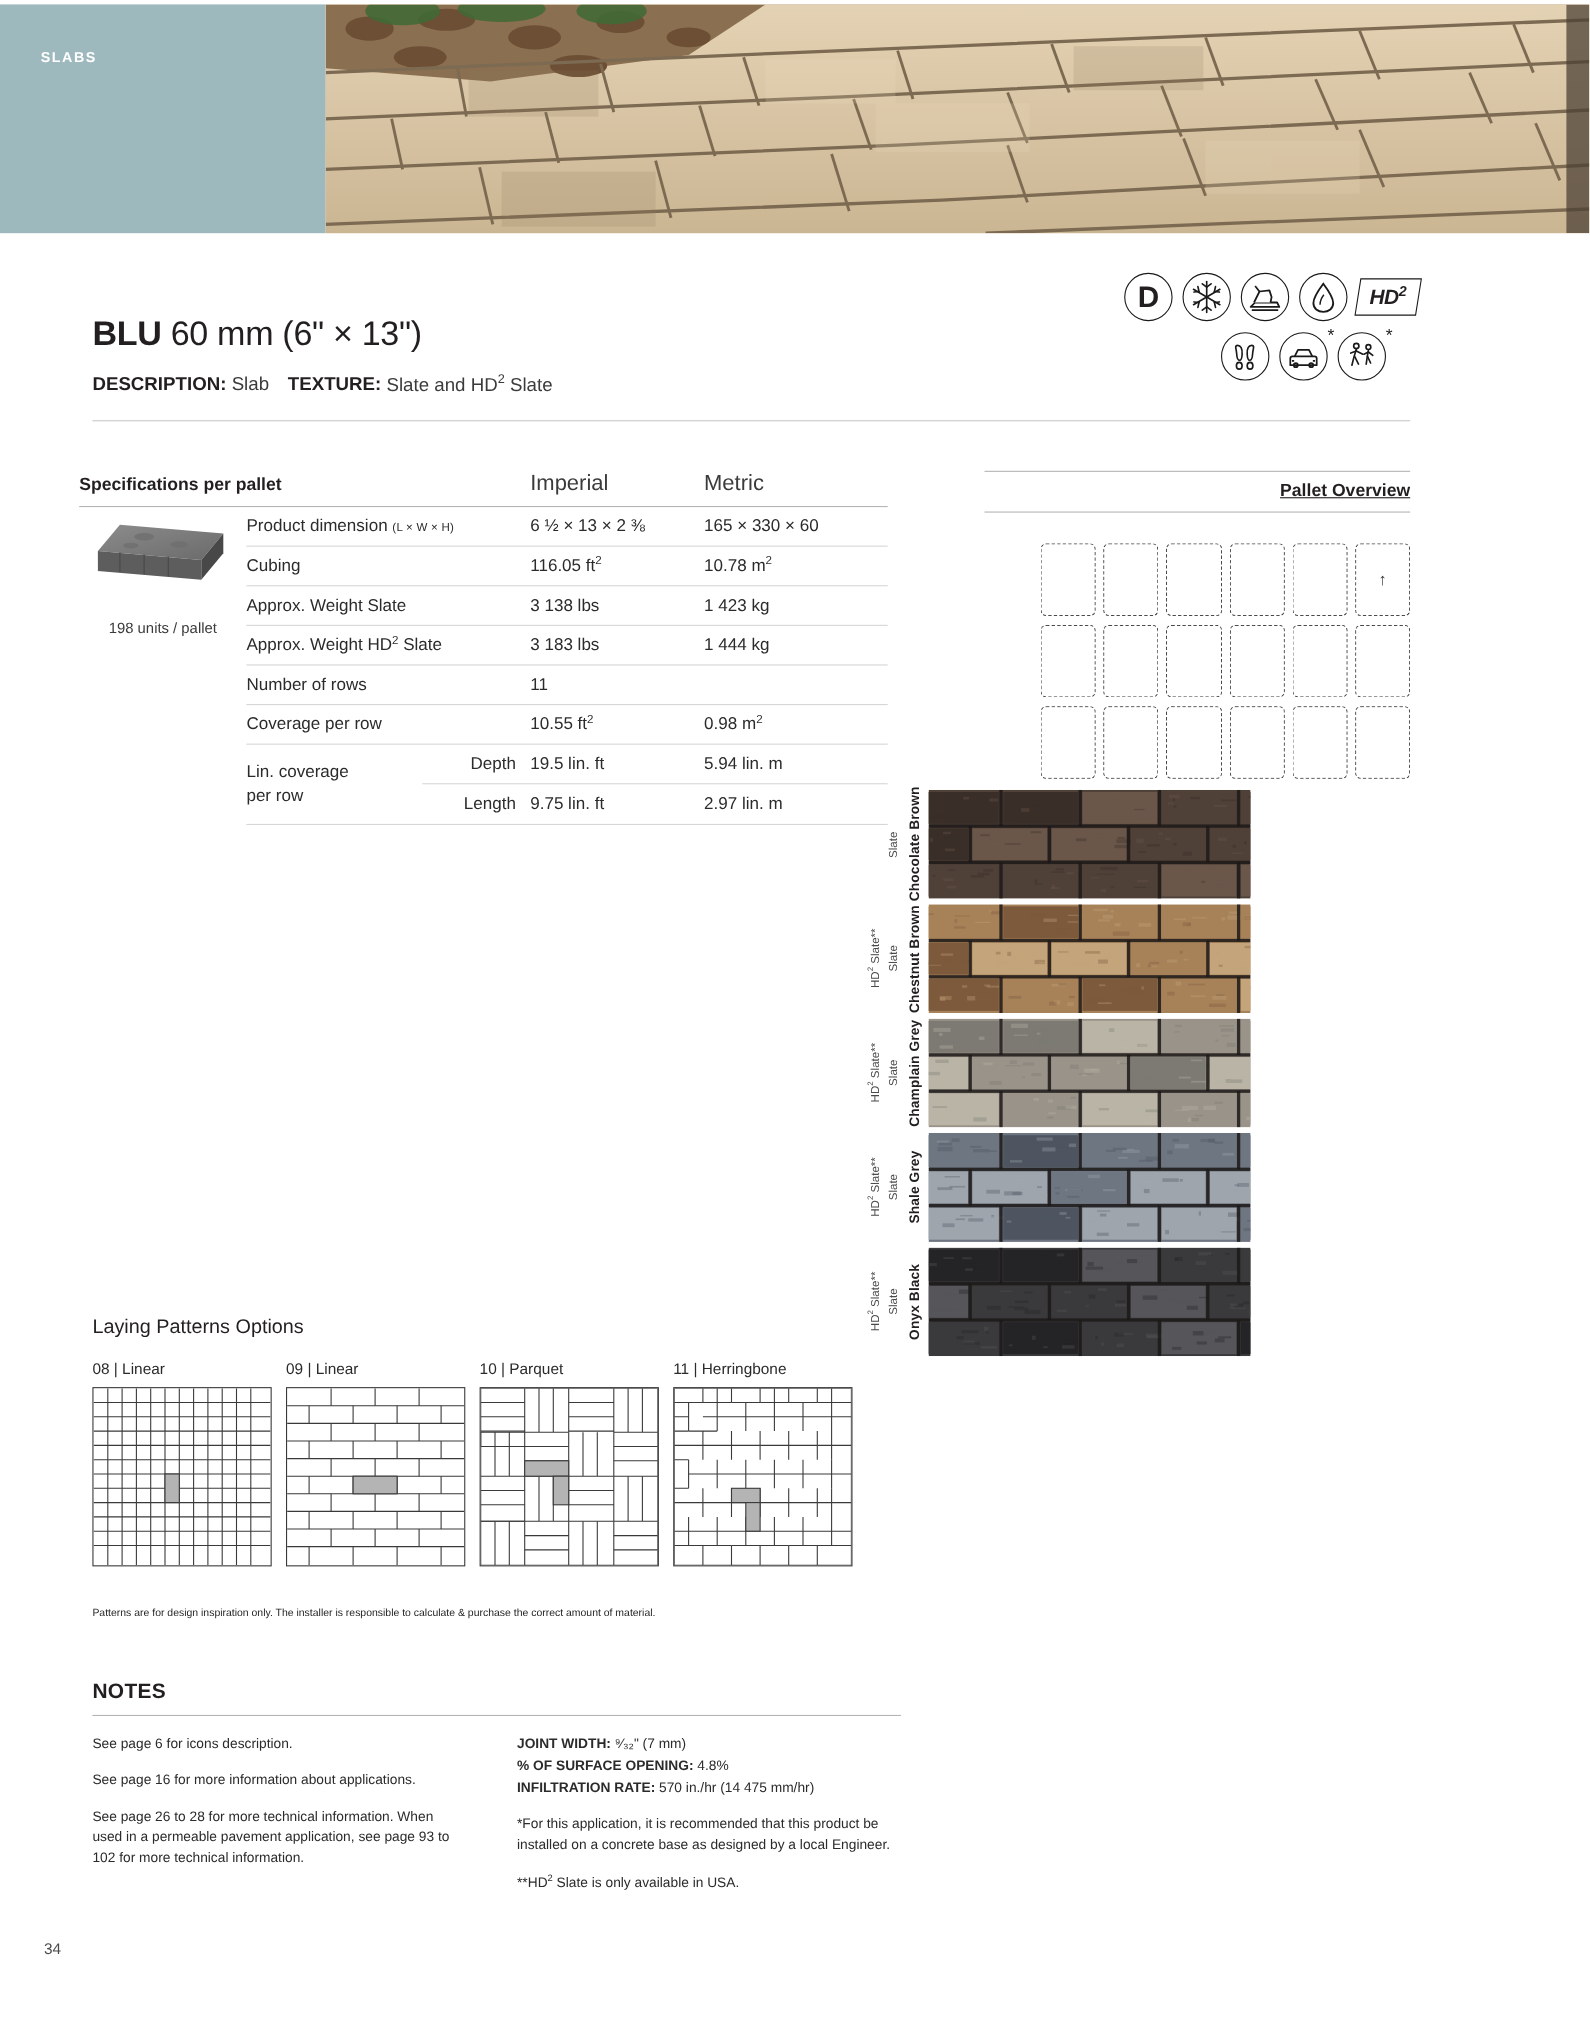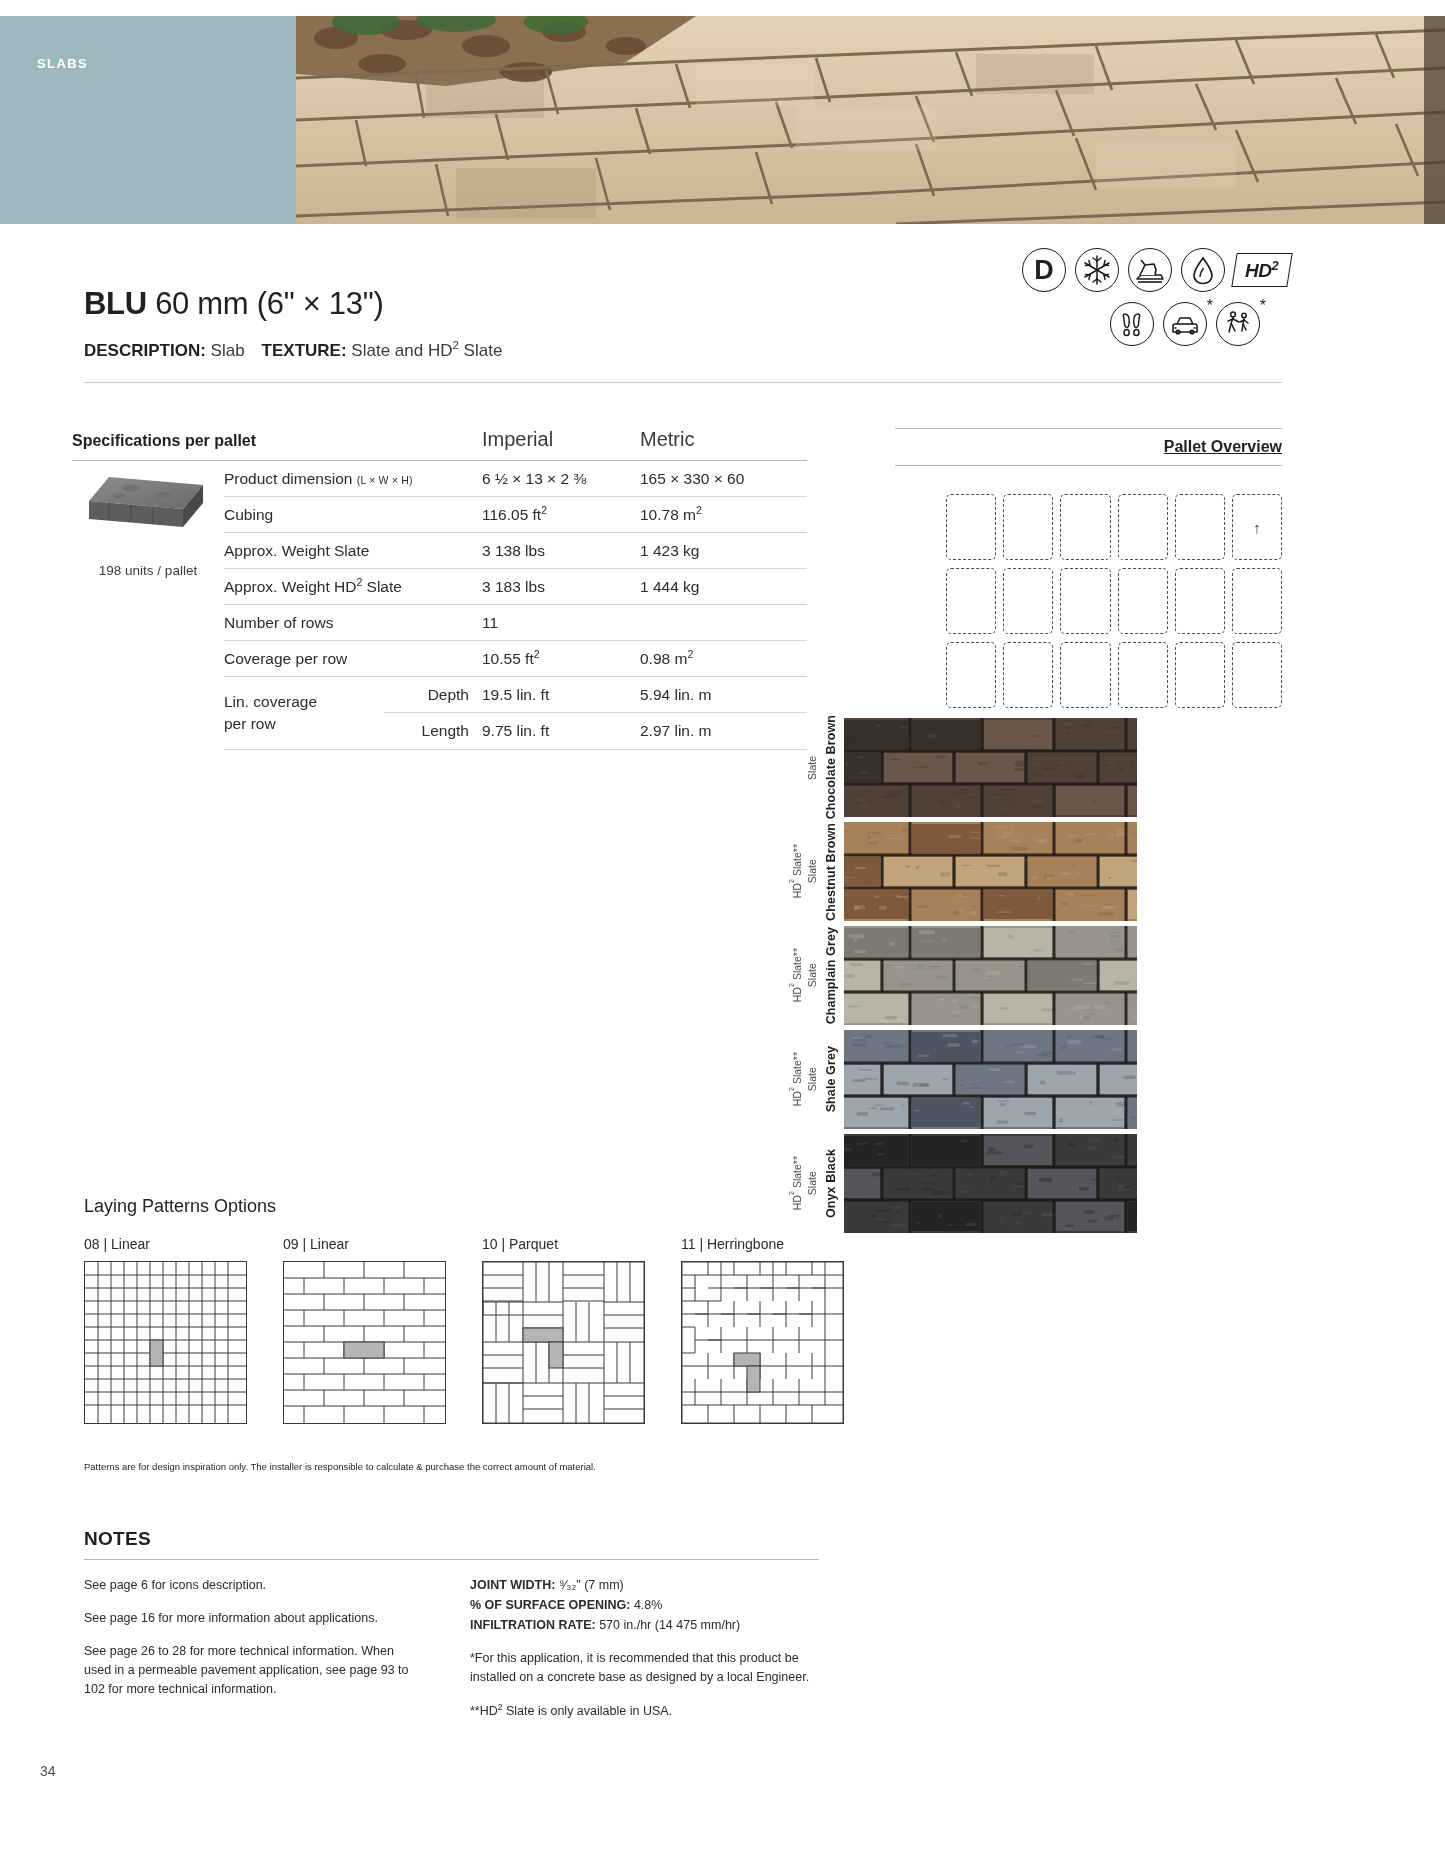--- a/index.html
+++ b/index.html
@@ -6,21 +6,21 @@
   html, body {
     width: 1445px; height: 1849px;
     background: #ffffff;
     font-family: "Liberation Sans", sans-serif;
     color: #231f20;
     overflow: hidden;
   }
   .page { position: relative; width: 1445px; height: 1849px; }
 
   
-  .banner { position: absolute; left: 0; top: 16px; width: 1445px; height: 208px; }
+  .banner { position: absolute; left: 0; top: 4px; width: 1445px; height: 208px; }
   .banner-tab {
     position: absolute; left: 0; top: 0; width: 296px; height: 208px;
     background: #9db9be;
   }
   .banner-tab-label {
     position: absolute; left: 37px; top: 40px;
     font-size: 13px; font-weight: bold; letter-spacing: 1.4px; color: #ffffff;
   }
   .banner-photo {
     position: absolute; left: 296px; top: 0; width: 1149px; height: 208px;
@@ -143,21 +143,21 @@
     writing-mode: vertical-rl; transform: rotate(180deg);
     font-size: 10.5px; color: #4a4a4a; white-space: nowrap;
     text-align: center; line-height: 1.5;
   }
   .sw-img { flex: 0 0 293px; margin-left: 6px; overflow: hidden; }
   .sw-img svg { display: block; }
 
   
   .patterns { position: absolute; left: 84px; top: 1196px; width: 735px; }
   .pat-title { font-size: 18px; }
-  .pat-row { margin-top: 19px; display: flex; gap: 36px; }
+  .pat-row { margin-top: 19px; display: flex; gap: 13px; }
   .pat { width: 163px; }
   .pat-lab { font-size: 14px; color: #2b2b2b; margin-bottom: 9px; }
   .pat-box { width: 163px; height: 163px; border: 1px solid #3a3a3a; background: #fff; }
   .pat-box svg { display: block; }
   .pat-note {
     margin-top: 36px; font-size: 9.5px; color: #1f1f1f; line-height: 1.4;
   }
 
   
   .notes { position: absolute; left: 84px; top: 1528px; width: 735px; }

